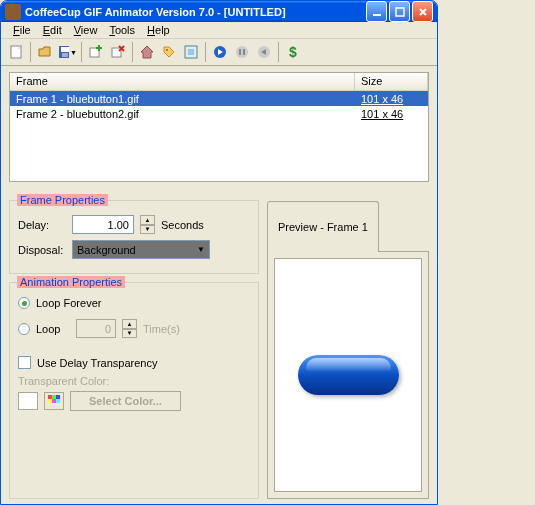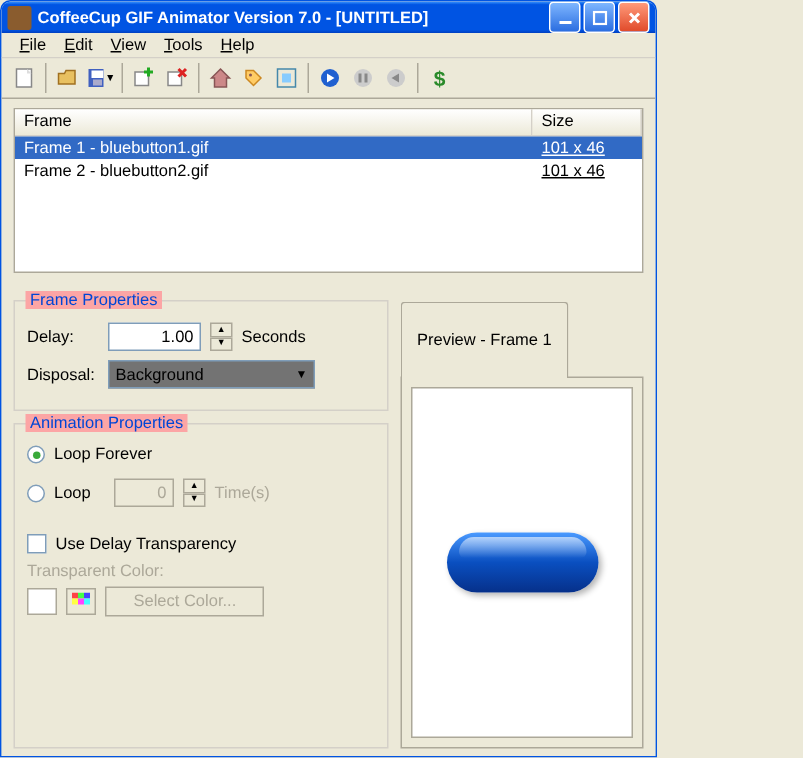--- a/index.html
+++ b/index.html
@@ -39,21 +39,21 @@
 .spinbtn { flex: 1; background: #ece9d8; border: 1px solid #aca899; font-size: 6px; line-height: 1; display: flex; align-items: center; justify-content: center; cursor: pointer; }
 .select { border: 1px solid #7f9db9; background: #737373; height: 19px; width: 138px; display: flex; align-items: center; padding: 0 4px; justify-content: space-between; cursor: pointer; }
 .select-arrow { font-size: 8px; }
 .radio { width: 12px; height: 12px; border: 1px solid #7f9db9; border-radius: 50%; background: #fff; display: flex; align-items: center; justify-content: center; cursor: pointer; }
 .radio.checked::after { content: ''; width: 5px; height: 5px; border-radius: 50%; background: #3aaa3a; }
 .checkbox { width: 13px; height: 13px; border: 1px solid #7f9db9; background: #fff; cursor: pointer; }
 .disabled-input { border: 1px solid #aca899; background: #ece9d8; color: #aca899; height: 19px; padding: 0 4px; text-align: right; width: 40px; }
 .disabled-label { color: #aca899; }
 .swatch { width: 20px; height: 18px; border: 1px solid #aca899; background: #fff; }
 .palette-btn { width: 20px; height: 18px; border: 1px solid #aca899; background: #ece9d8; display: flex; align-items: center; justify-content: center; cursor: pointer; }
-.btn { height: 20px; border: 1px solid #aca899; background: #ece9d8; padding: 0 18px; color: #aca899; cursor: pointer; }
+.btn { height: 20px; border: 1px solid #aca899; background: #ece9d8; padding: 0 18px; color: #aca899; cursor: pointer; font-weight: bold; }
 .rightcol { flex: 1; }
 .preview-tab { display: inline-block; padding: 19px 10px; background: #ece9d8; border: 1px solid #aca899; border-bottom: none; border-radius: 3px 3px 0 0; position: relative; top: 1px; z-index: 2; }
 .preview-box { border: 1px solid #aca899; height: 248px; padding: 6px; background: #ece9d8; }
 .preview-canvas { width: 100%; height: 100%; background: #fff; border: 1px solid #aca899; display: flex; align-items: center; justify-content: center; }
 .bluebutton { width: 101px; height: 40px; background: linear-gradient(#4a9aff, #0a4fc0 50%, #06308a); border-radius: 22px; box-shadow: 2px 2px 4px rgba(0,0,0,.3); position: relative; }
 .bluebutton::before { content: ''; position: absolute; top: 3px; left: 8px; right: 8px; height: 14px; background: linear-gradient(rgba(255,255,255,.6), transparent); border-radius: 20px 20px 8px 8px; }
 .statusbar { height: 10px; border-top: 1px solid #aca899; background: #ece9d8; }
 </style>
 </head>
 <body>

